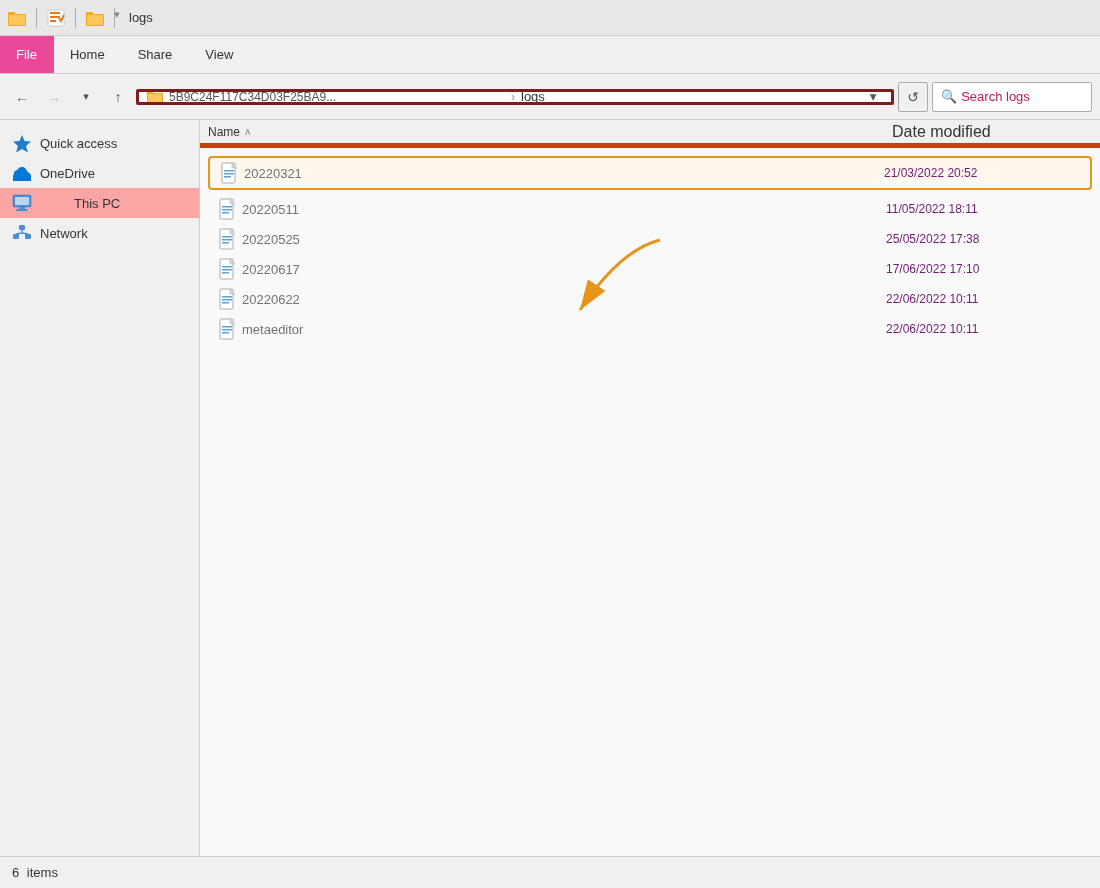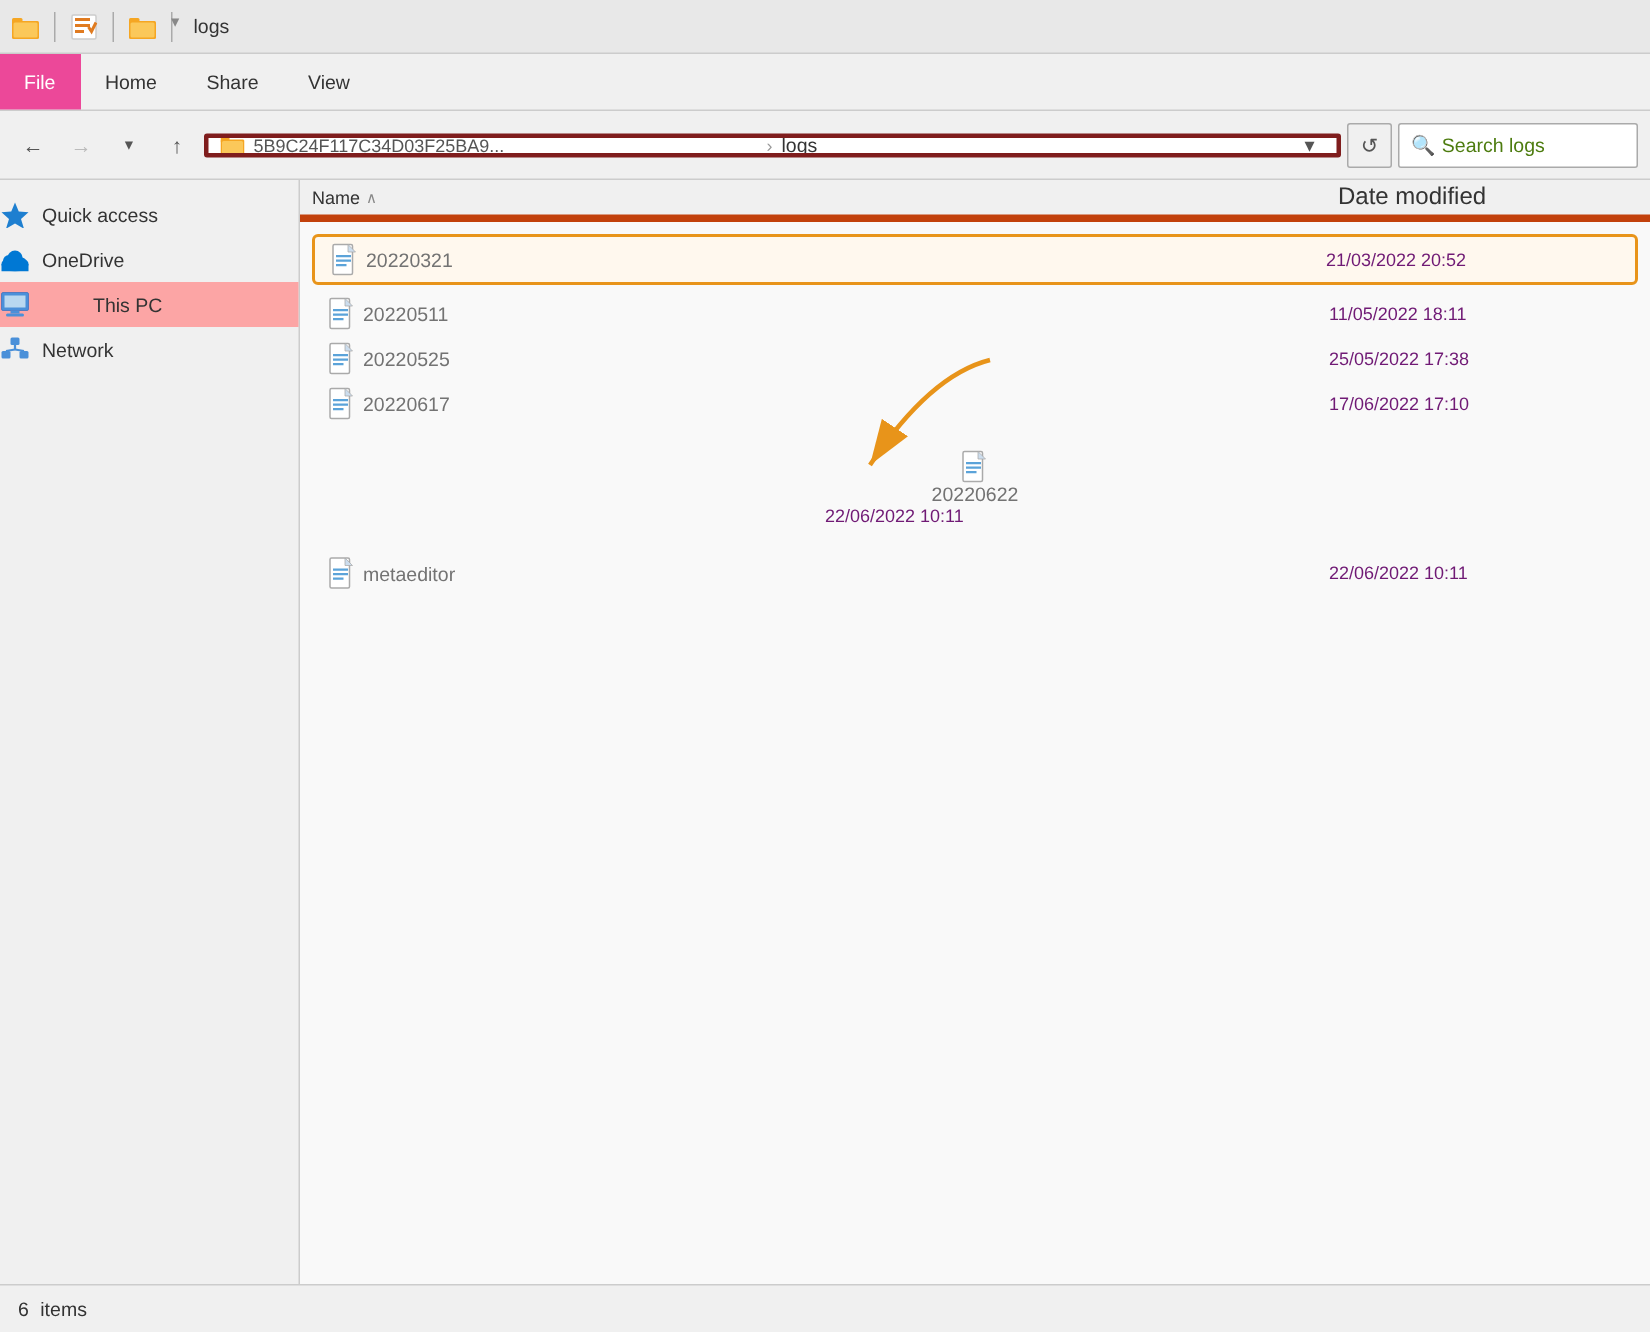--- a/index.html
+++ b/index.html
@@ -139,41 +139,41 @@
       align-items: center;
       padding: 0 8px;
       gap: 4px;
     }
     .search-icon-sym {
       color: #888;
       font-size: 13px;
     }
     .search-input-text {
       font-size: 13px;
-      color: #4d7c0f;
+      color: #be185d;
     }
 
     
     .main-layout {
       display: flex;
       height: calc(888px - 36px - 38px - 46px - 32px);
     }
 
     
     .sidebar {
       width: 200px;
       background: #f0f0f0;
       border-right: 1px solid #ccc;
       padding: 8px 0;
       flex-shrink: 0;
     }
     .sidebar-item {
       display: flex;
       align-items: center;
-      padding: 6px 0;
+      padding: 6px 12px;
       gap: 8px;
       cursor: pointer;
       font-size: 13px;
       color: #333;
       border-radius: 0;
     }
     .sidebar-item.active {
       background: #fca5a5;
       gap: 42px;
     }
@@ -453,21 +453,21 @@
             <polygon points="11,1 11,6 16,6" fill="#cde" stroke="#aaa" stroke-width="0.5"></polygon>
             <rect x="3" y="8" width="10" height="1.5" fill="#5ba3d9"></rect>
             <rect x="3" y="11" width="10" height="1.5" fill="#5ba3d9"></rect>
             <rect x="3" y="14" width="7" height="1.5" fill="#5ba3d9"></rect>
           </svg>
         </div>
         <span class="file-name">20220617</span>
         <span class="file-date">17/06/2022 17:10</span>
       </div>
 
-      <div class="file-item" style="margin: 12px 8px; padding: 4px 6px; flex-direction: column;">
+      <div class="file-item" style="margin: 0 8px; padding: 4px 6px;">
         <div class="file-icon-wrap">
           <svg width="18" height="22" viewBox="0 0 18 22">
             <rect x="1" y="1" width="13" height="20" rx="1" fill="#fff" stroke="#aaa" stroke-width="1"></rect>
             <polygon points="11,1 11,6 16,6" fill="#cde" stroke="#aaa" stroke-width="0.5"></polygon>
             <rect x="3" y="8" width="10" height="1.5" fill="#5ba3d9"></rect>
             <rect x="3" y="11" width="10" height="1.5" fill="#5ba3d9"></rect>
             <rect x="3" y="14" width="7" height="1.5" fill="#5ba3d9"></rect>
           </svg>
         </div>
         <span class="file-name">20220622</span>

